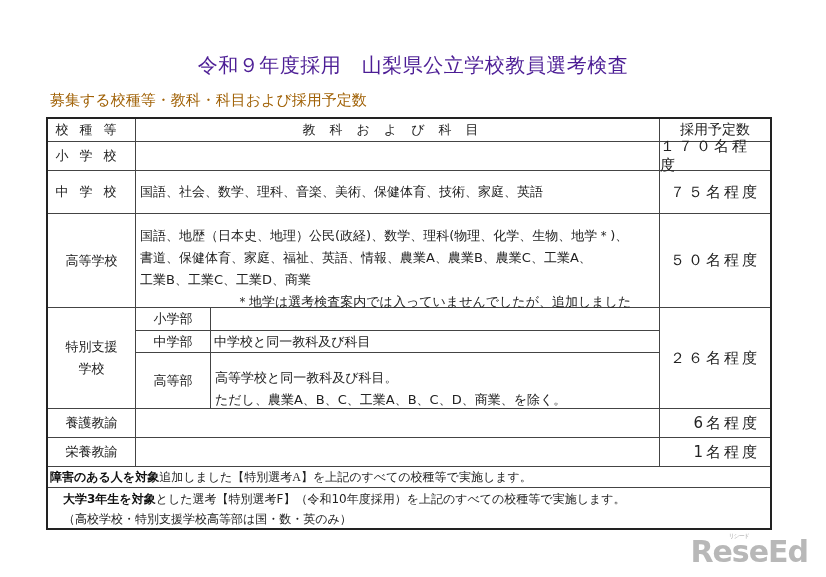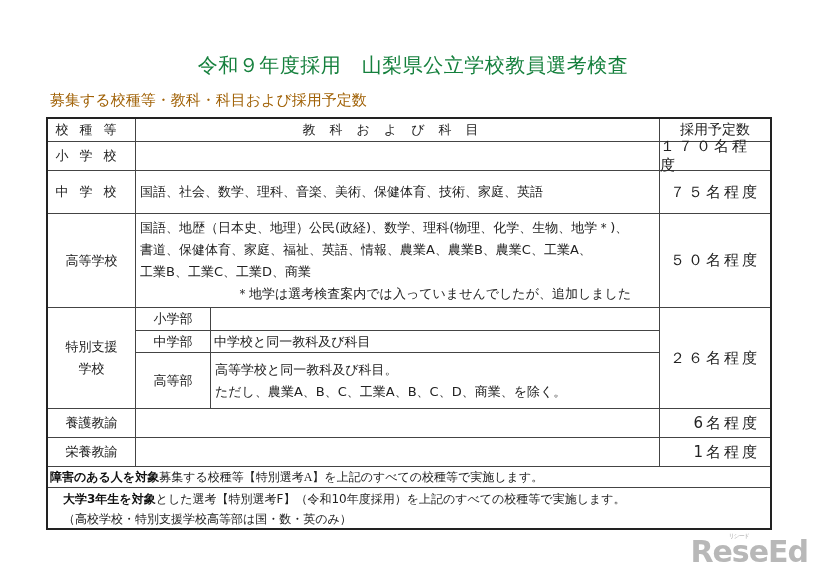--- a/index.html
+++ b/index.html
@@ -1,31 +1,31 @@
 <!DOCTYPE html>
 <html><head>
 <meta charset="utf-8">
 <style>
   html, body { margin:0; padding:0; background:#ffffff; }
   body { width:826px; height:577px; position:relative; overflow:hidden;
          font-family:"DejaVu Sans", "Liberation Sans", sans-serif; color:#222; }
   .title { position:absolute; top:52px; left:0; width:826px; text-align:center;
-           font-size:20px; letter-spacing:0.5px; color:#15803d; }
+           font-size:20px; letter-spacing:0.5px; color:#4c1d95; }
   .subtitle { position:absolute; top:91px; left:50px; font-size:15px; color:#a16207; }
   .tbl { position:absolute; left:46px; top:117px; width:726px; height:413px;
          border:2px solid #222; box-sizing:border-box; }
   .cell { position:absolute; box-sizing:border-box; font-size:13px; color:#222;
           display:flex; align-items:center; }
   .hl { position:absolute; height:1px; background:#444; }
   .vl { position:absolute; width:1px; background:#444; }
   .ctr { justify-content:center; text-align:center; }
   .rgt { justify-content:flex-end; padding-right:10px; font-size:15px; letter-spacing:3px; }
   .spaced { letter-spacing:14px; }
   .spaced-wide { letter-spacing:11px; }
-  .lines { flex-direction:column; align-items:flex-start; justify-content:center; line-height:22px; padding-left:4px; }
+  .lines { flex-direction:column; align-items:flex-start; justify-content:center; line-height:22px; padding-left:4px;margin-top:8px; }
   .note { font-size:12px; padding-left:2px; }
   .note b { font-weight:bold; color:#111; }
   .watermark { position:absolute; right:18px; bottom:8px; font-size:30px; font-weight:bold;
                color:#b8b8b8; font-family:"DejaVu Sans", sans-serif; letter-spacing:-1px; }
   .watermark small { position:absolute; top:-2px; left:38px; font-size:6px; color:#aaa; font-weight:normal; }
 </style>
 </head>
 <body>
 
 <div class="title">令和９年度採用　山梨県公立学校教員選考検査</div>
@@ -87,21 +87,21 @@
   <div class="cell ctr" style="left:0; top:290px; width:87px; height:28px;">養護教諭</div>
   <div class="cell" style="left:88px; top:290px; width:523px; height:28px;"></div>
   <div class="cell rgt" style="left:612px; top:290px; width:110px; height:28px;">6名程度</div>
 
   <div class="cell ctr" style="left:0; top:319px; width:87px; height:28px;">栄養教諭</div>
   <div class="cell" style="left:88px; top:319px; width:523px; height:28px;"></div>
   <div class="cell rgt" style="left:612px; top:319px; width:110px; height:28px;">1名程度</div>
 
   <div class="cell note" style="left:0; top:348px; width:722px; height:20px;font-family:Liberation Serif, serif;">
     <b>障害のある人を対象</b>
-      <span>募集する校種等【特別選考A】を上記のすべての校種等で実施します。</span>
+      <span>追加しました【特別選考A】を上記のすべての校種等で実施します。</span>
   </div>
   <div class="cell note" style="left:0; top:369px; width:722px; height:42px; flex-direction:column; align-items:flex-start; justify-content:center; line-height:20px;padding-left:15px;">
     <div><b>大学3年生を対象</b><span>とした選考【特別選考F】（令和10年度採用）を上記のすべての校種等で実施します。</span></div>
     <div>（高校学校・特別支援学校高等部は国・数・英のみ）</div>
   </div>
 </div>
 
 <div class="watermark">
   <small>リシード</small>
   <span>ReseEd</span>

